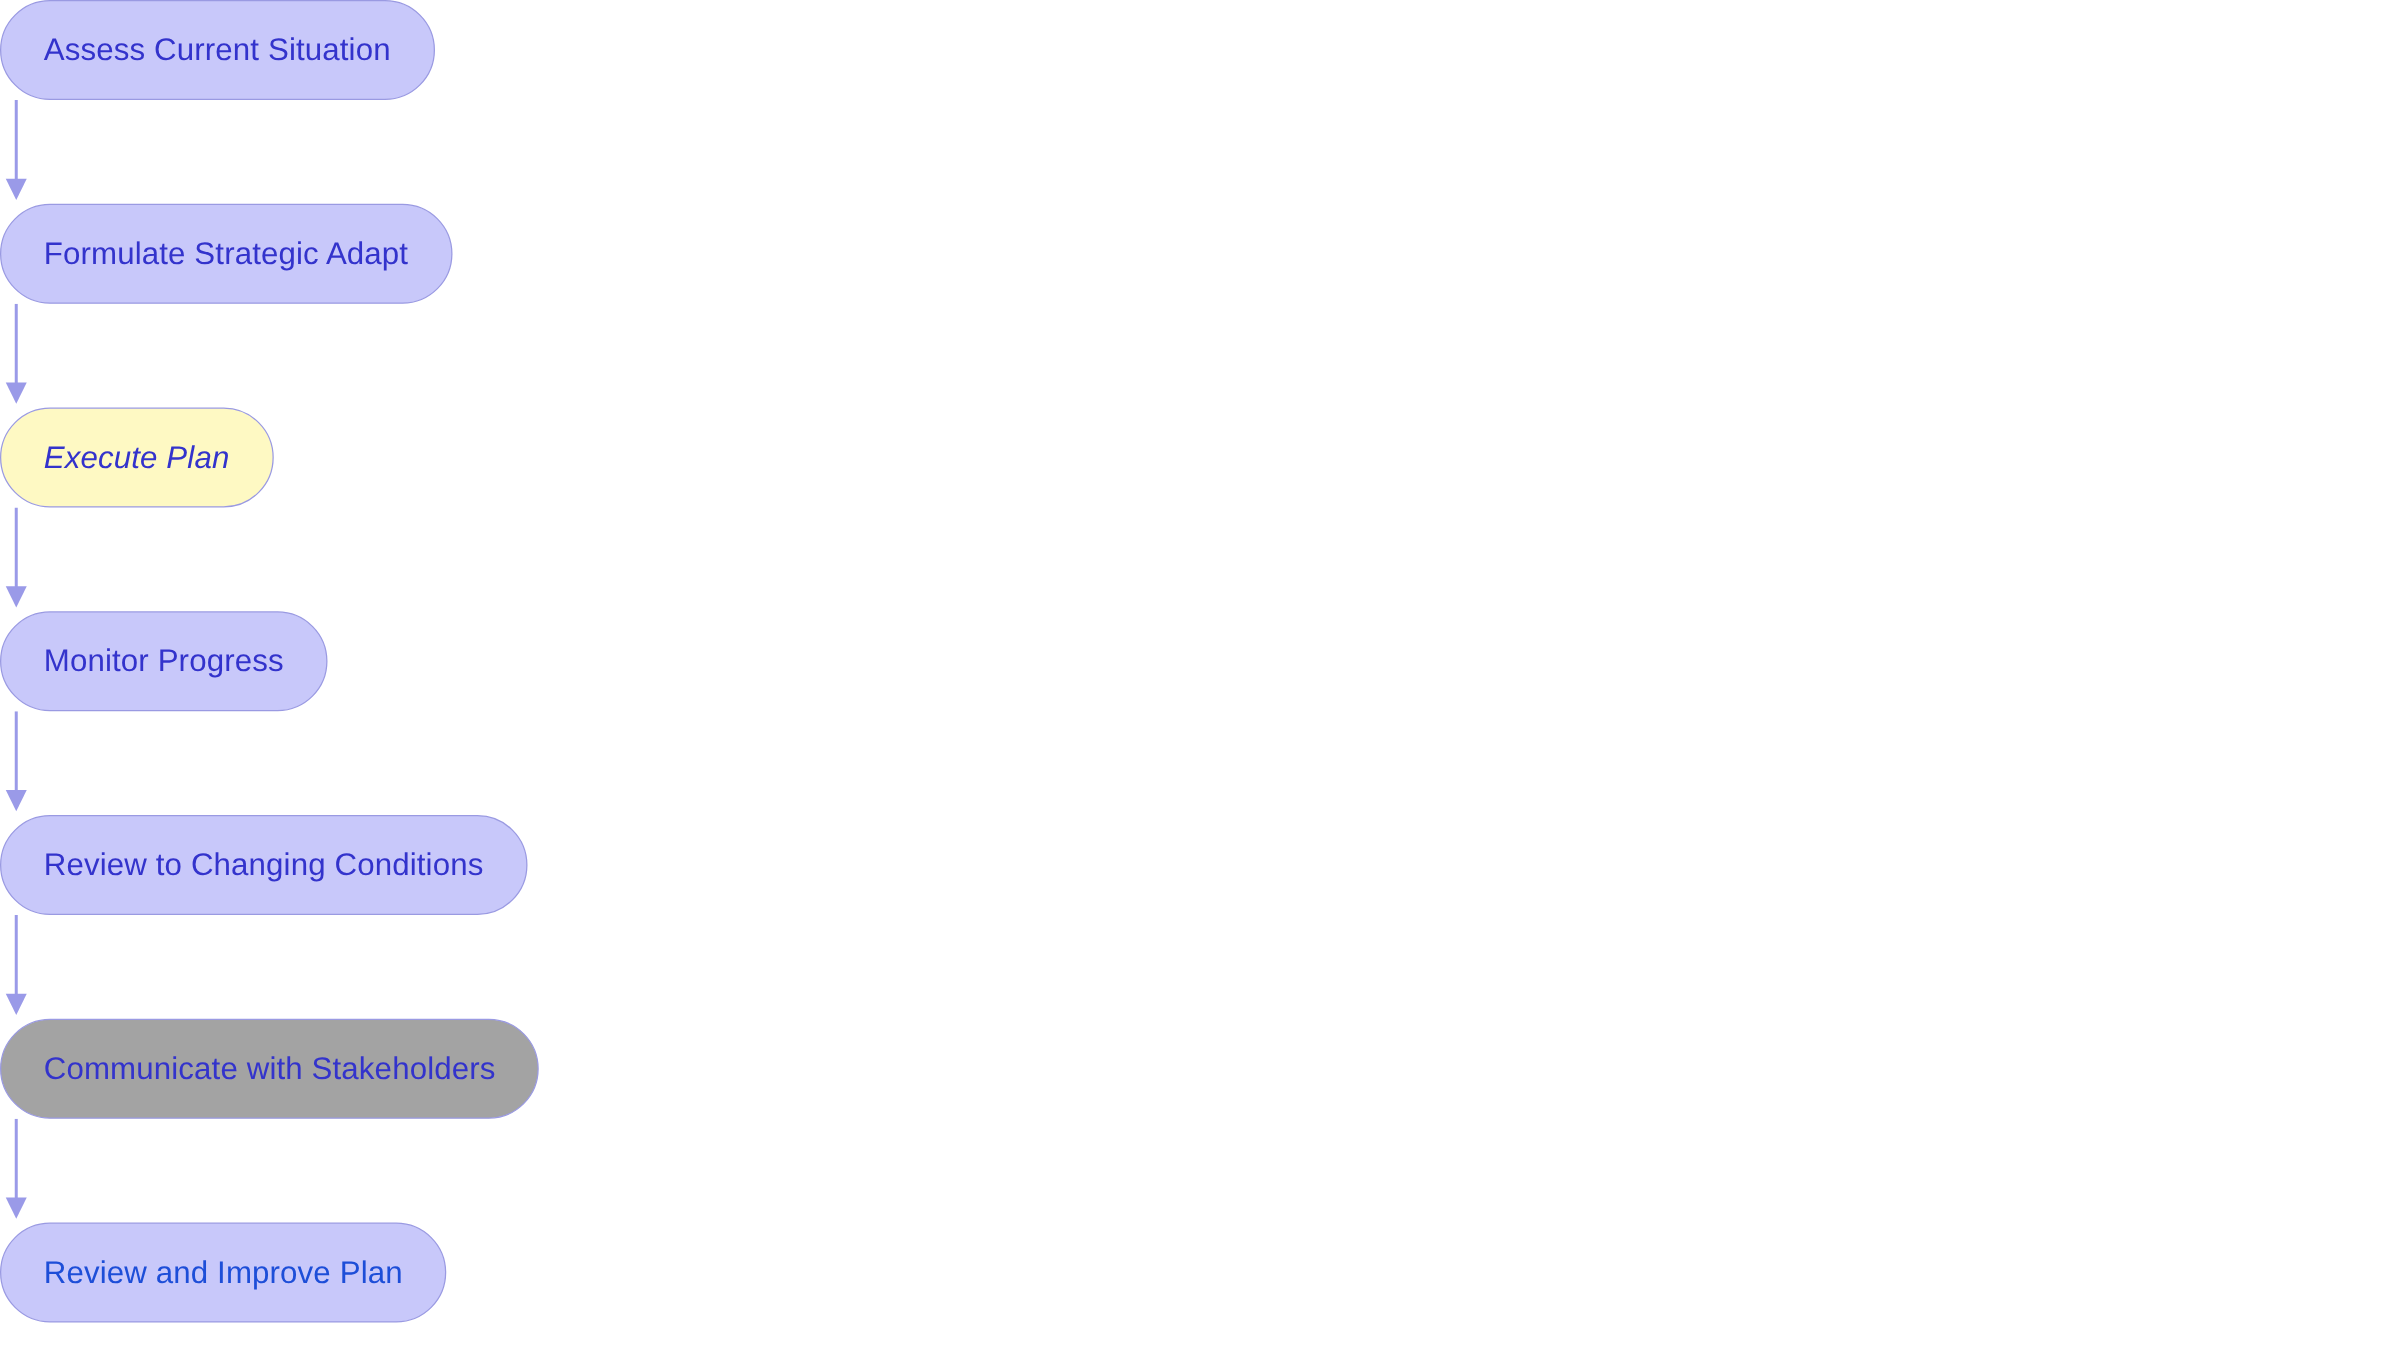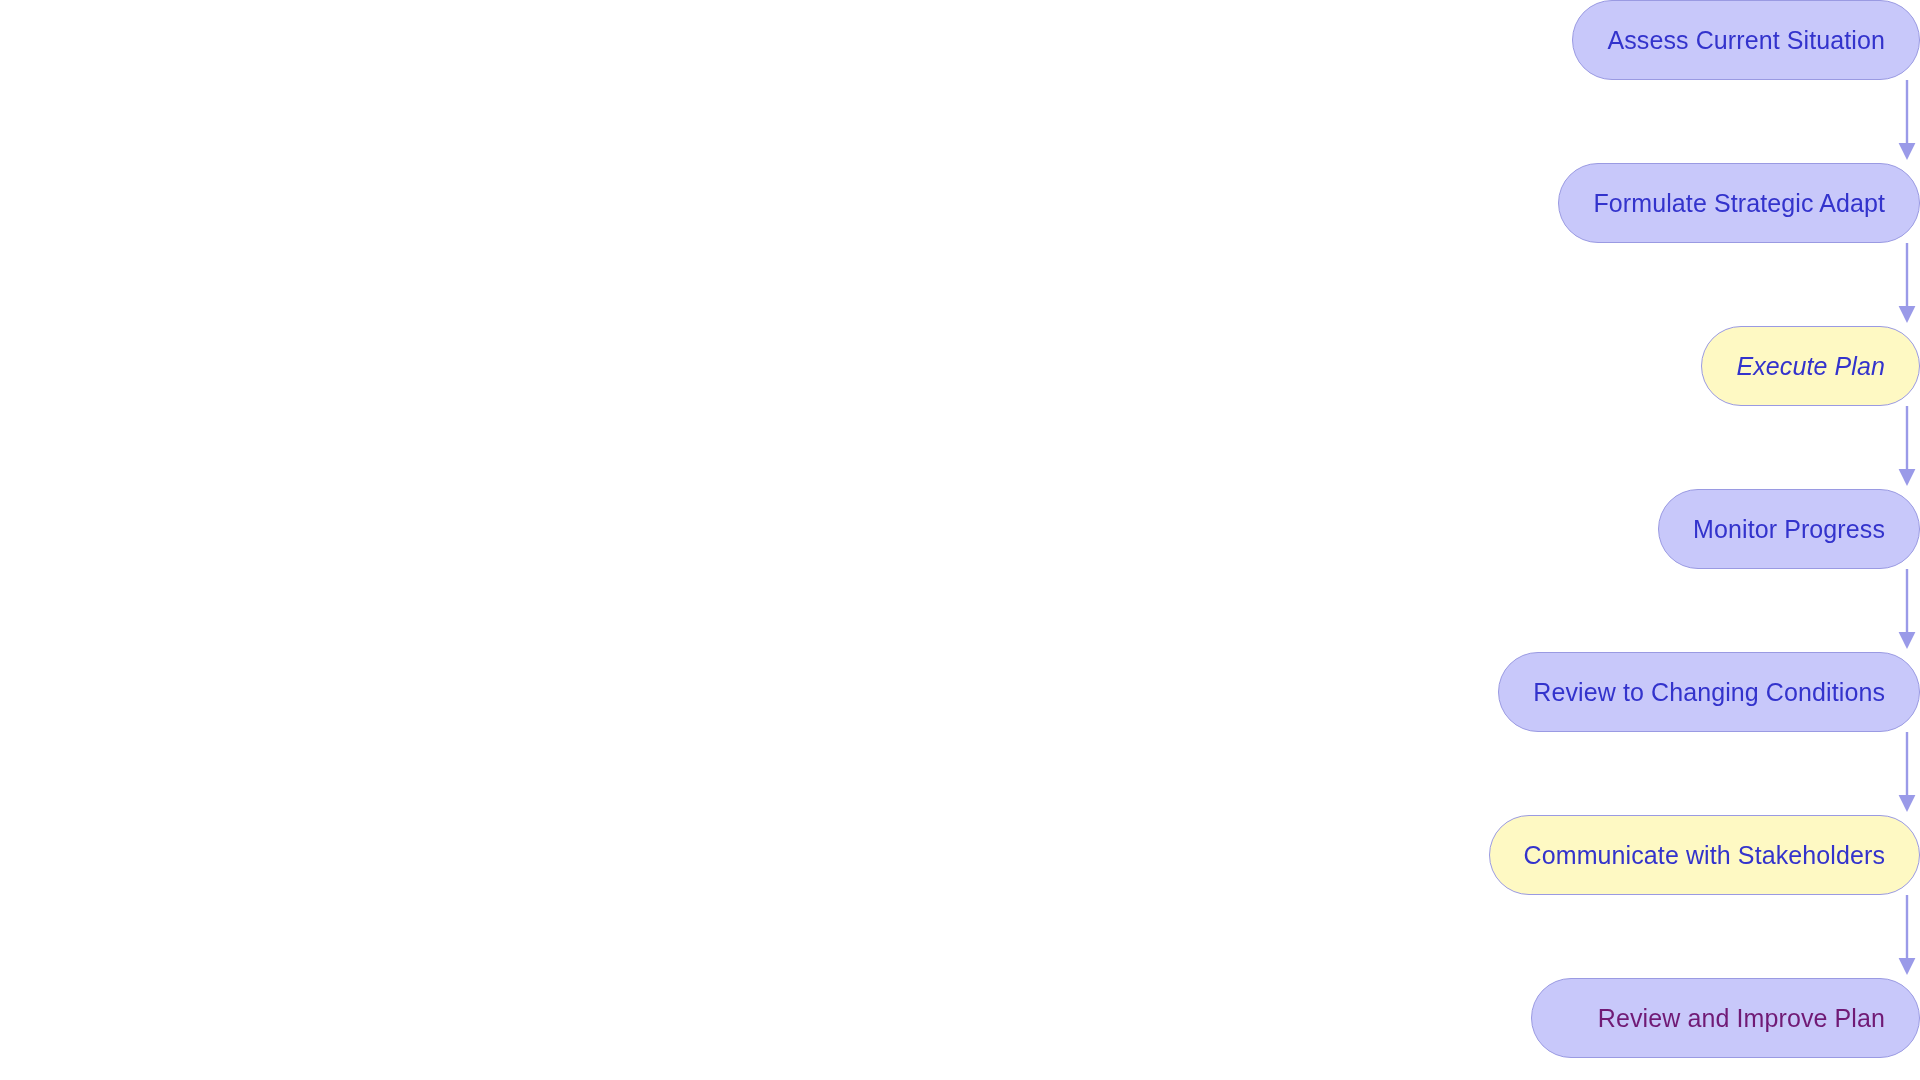--- a/index.html
+++ b/index.html
@@ -24,21 +24,21 @@
 
   
   .flow-column {
     position: absolute;
     left: 0;
     top: 0;
     width: 1920px;
     height: 1080px;
     display: flex;
     flex-direction: column;
-    align-items: flex-end;
+    align-items: flex-start;
     justify-content: flex-start;
   }
 
   .flow-step {
     display: flex;
     flex-direction: column;
     align-items: center;
     flex: 0 0 auto;
   }
 
@@ -137,32 +137,32 @@
     </div>
 
     <div>
       <svg class="flow-connector" viewBox="0 0 26 83" xmlns="http://www.w3.org/2000/svg">
         <line x1="13" y1="0" x2="13" y2="66" stroke="#9a9ae8" stroke-width="2.4"></line>
         <polygon points="13,80 4.6,63 21.4,63" fill="#9a9ae8"></polygon>
       </svg>
     </div>
 
     <div class="flow-step">
-      <div class="flow-node" style="background: #fef9c3; border-color: rgb(154, 154, 226);">
+      <div class="flow-node" style="background: #a3a3a3; border-color: rgb(154, 154, 226);">
         <span class="flow-node-label" style="color: rgb(51, 51, 204);">Communicate with Stakeholders</span>
       </div>
     </div>
 
     <div>
       <svg class="flow-connector" viewBox="0 0 26 83" xmlns="http://www.w3.org/2000/svg">
         <line x1="13" y1="0" x2="13" y2="66" stroke="#9a9ae8" stroke-width="2.4"></line>
         <polygon points="13,80 4.6,63 21.4,63" fill="#9a9ae8"></polygon>
       </svg>
     </div>
 
     <div class="flow-step">
       <div class="flow-node" style="background: rgb(200, 200, 250); border-color: rgb(154, 154, 226);">
-        <span class="flow-node-label" style="color: #701a75; margin-left: 32px;">Review and Improve Plan</span>
+        <span class="flow-node-label" style="color: #1d4ed8;">Review and Improve Plan</span>
       </div>
     </div>
 
   </div>
 </div>
 
 </body></html>

